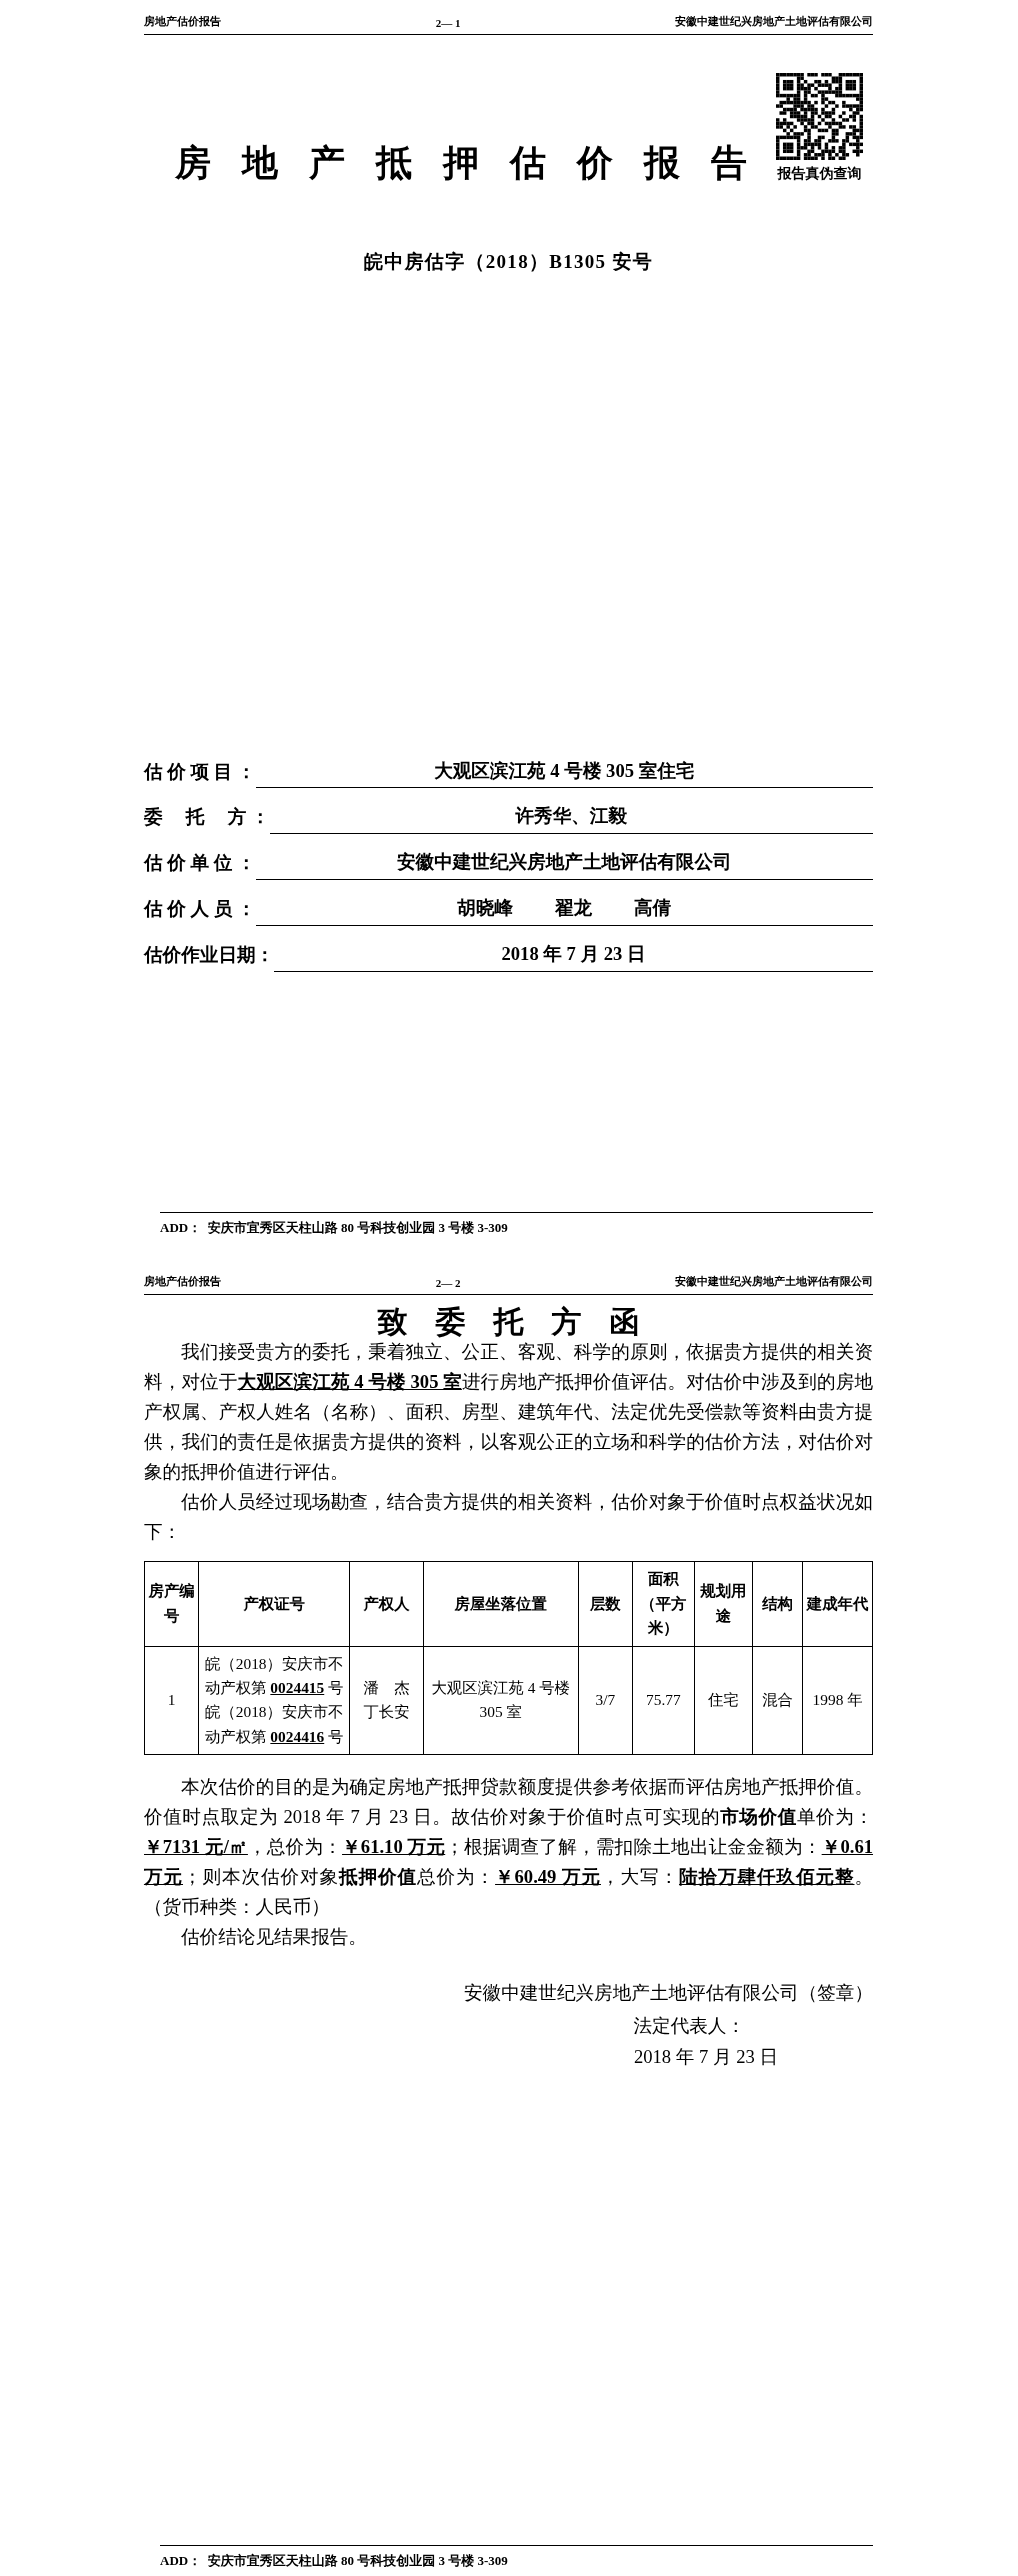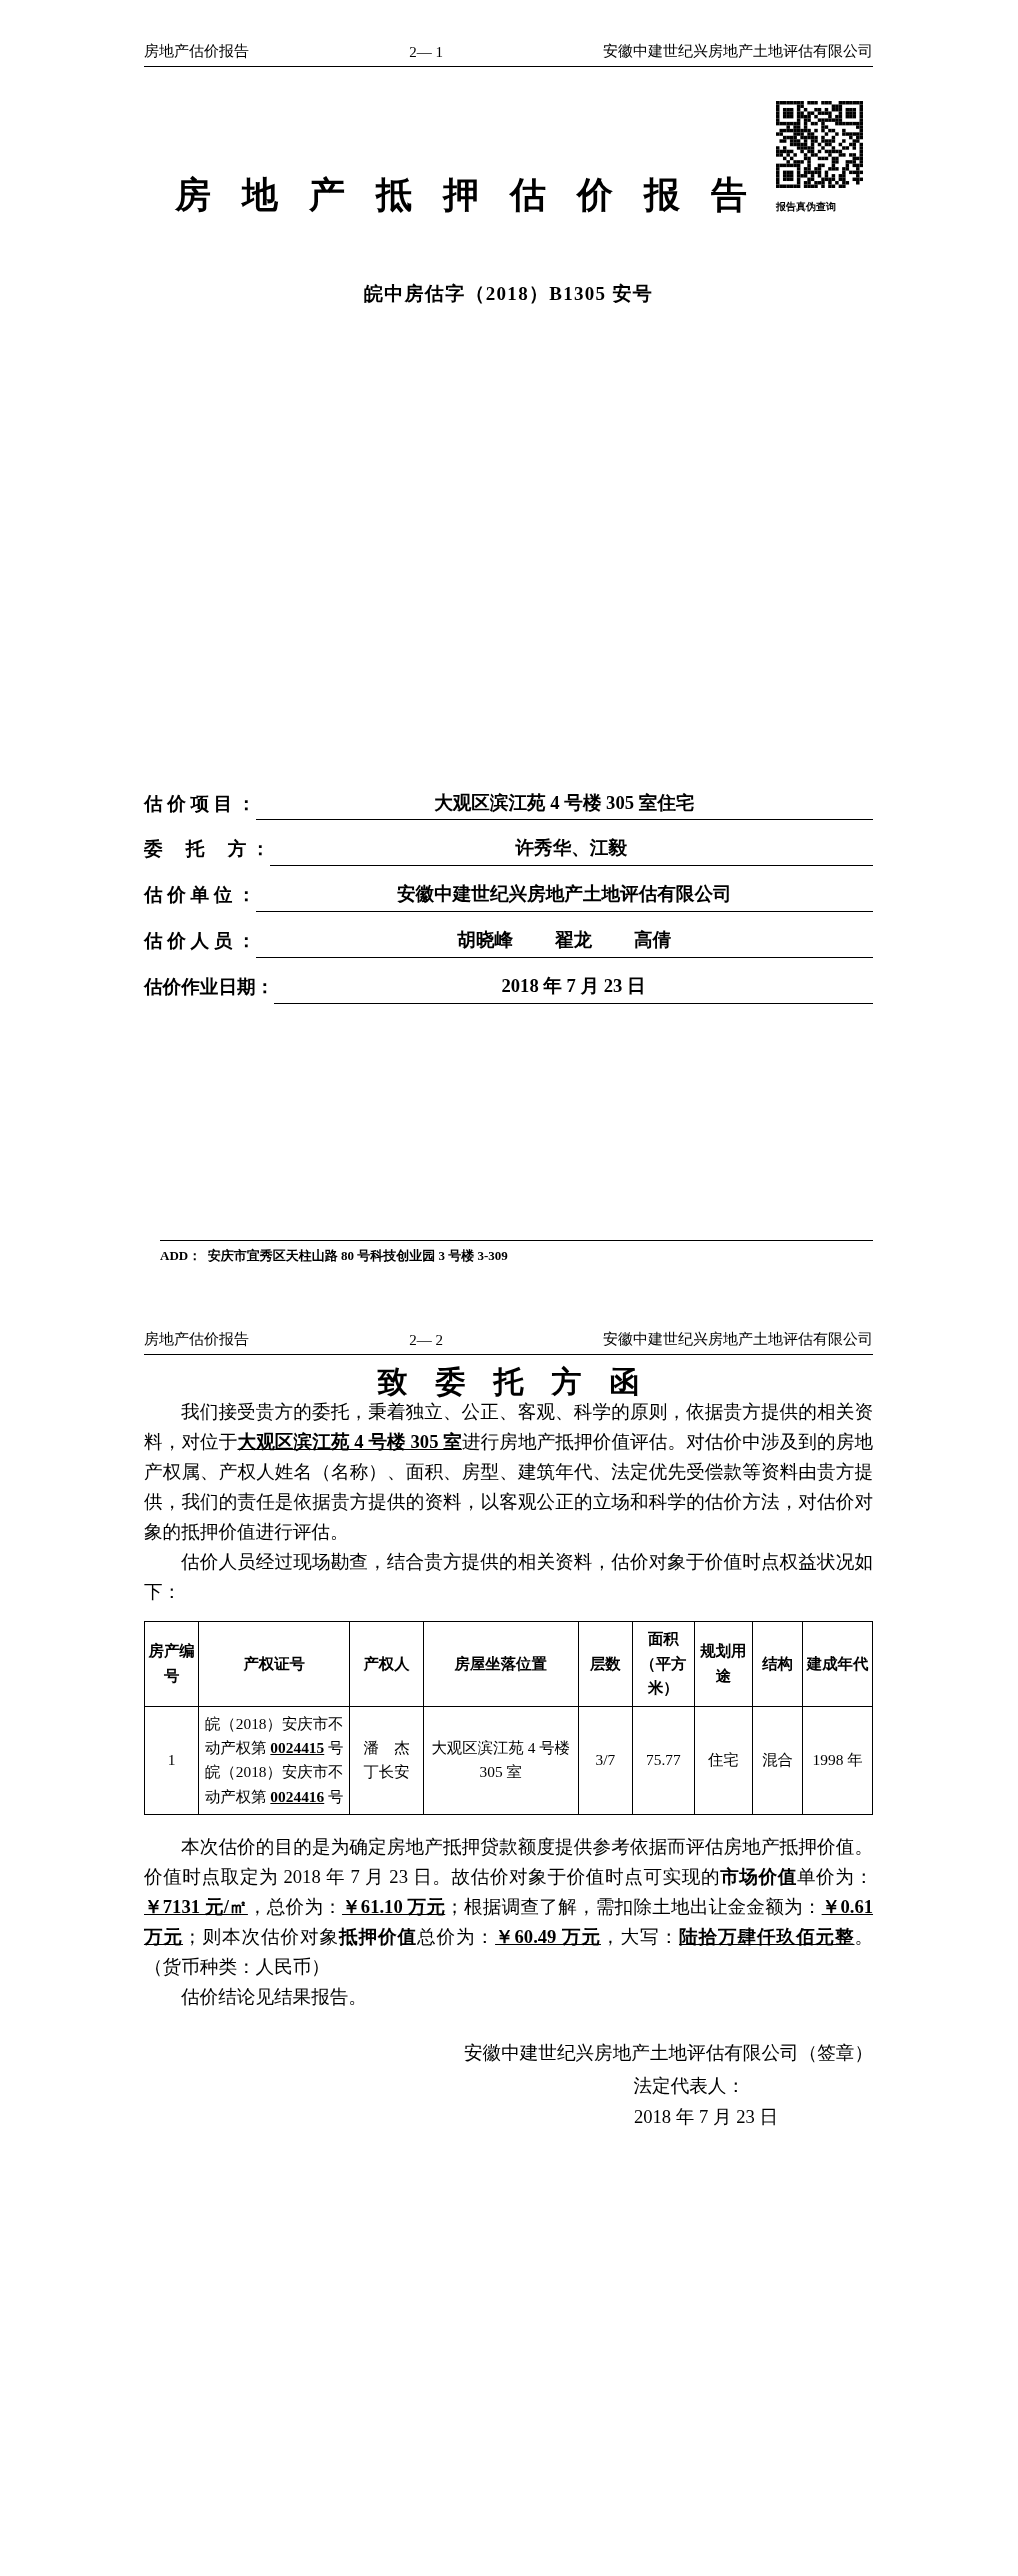--- a/index.html
+++ b/index.html
@@ -12,36 +12,36 @@
   }
   .page { position:relative; width:1019px; }
   .page-1 { height:1260px; }
   .page-2 { height:1316px; }
   .margins { padding-left:144px; padding-right:146px; }
 
   .pg-header {
     display:flex; justify-content:space-between; align-items:flex-end;
     padding-top:14px; padding-bottom:4.5px;
     border-bottom:1px solid #000;
-    font-size:15px; font-weight:normal;margin-top:28px;
+    font-size:11px; font-weight:bold;
   }
   .pg-header span { white-space:pre; }
 
   .pg-footer {
     position:absolute; left:160px; right:146px;
     border-top:1px solid #000;
     padding-top:6.4px;
     font-size:13px; font-weight:bold; white-space:pre;
   }
   .page-1 .pg-footer { top:1212px; }
   .page-2 .pg-footer { top:1285px; }
 
   .qr-wrap { position:absolute; top:73px; left:776px; width:87px; }
   .qr-box { width:87px; height:87px; background:#fff; }
-  .qr-label { margin-top:12px; font-size:10px; font-weight:bold; text-align:left; white-space:pre; }
+  .qr-label { margin-top:5px; font-size:14px; font-weight:bold; text-align:center; white-space:pre; }
 
   .main-title {
     margin-top:108px; text-align:left;
     font-size:36px; font-weight:bold; line-height:40px;
     letter-spacing:31px; padding-left:31px;
     white-space:nowrap;
   }
   .doc-number {
     margin-top:65px; text-align:center;
     font-size:19px; font-weight:bold; line-height:27px;

